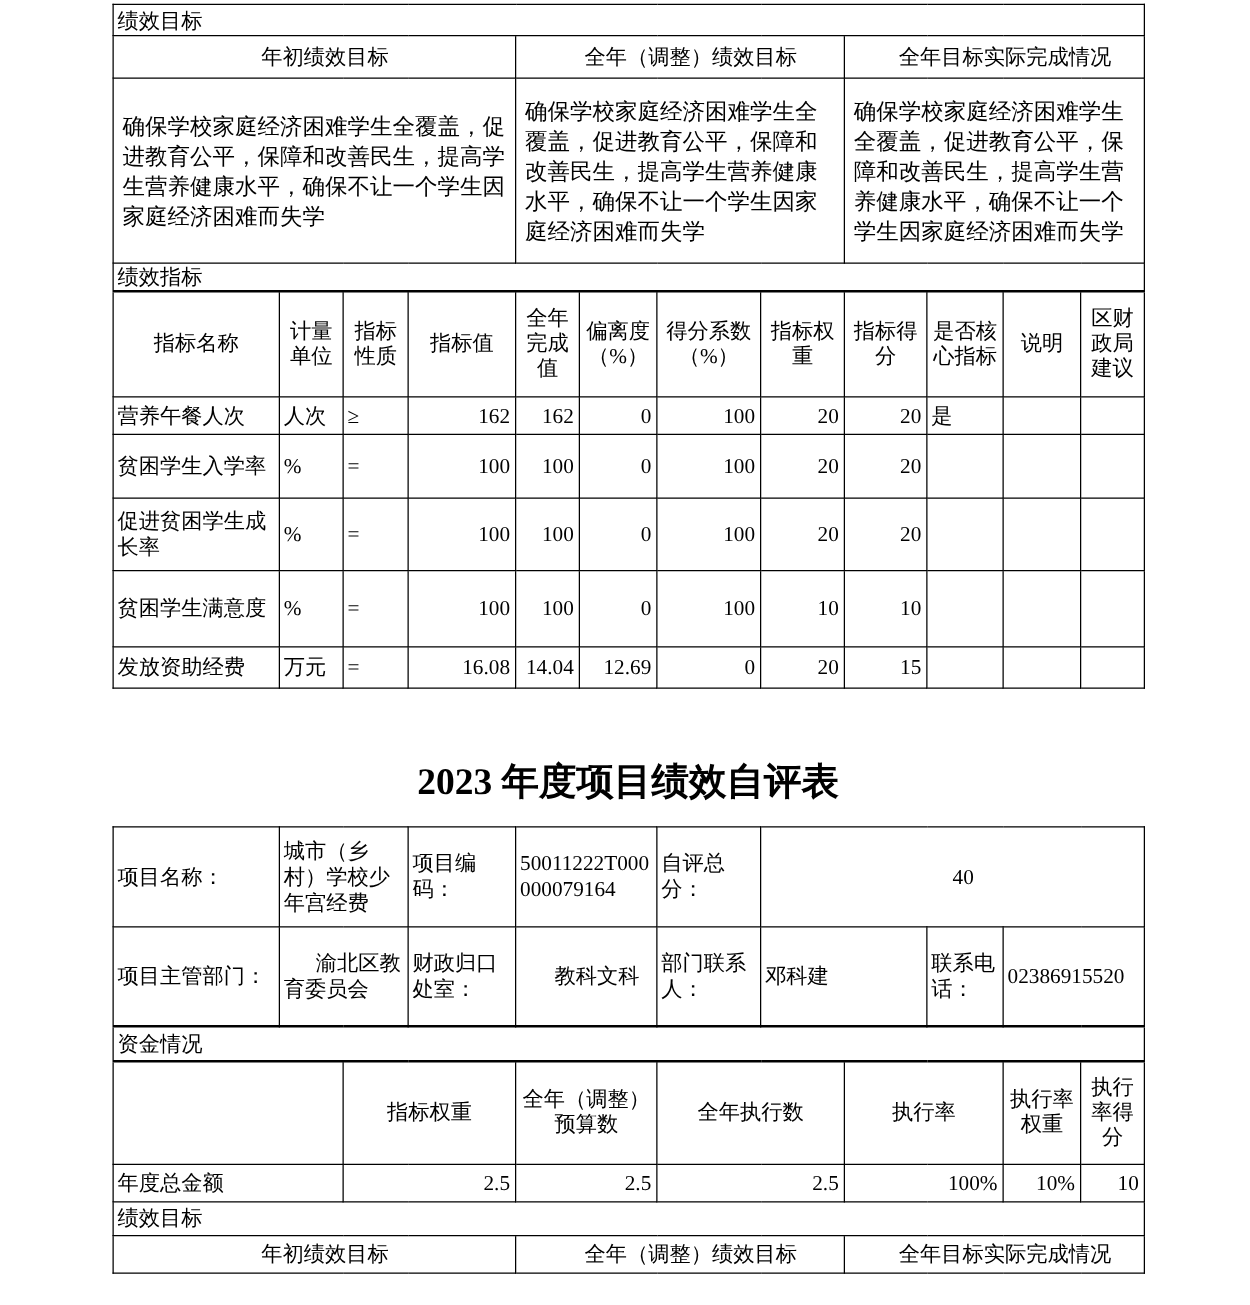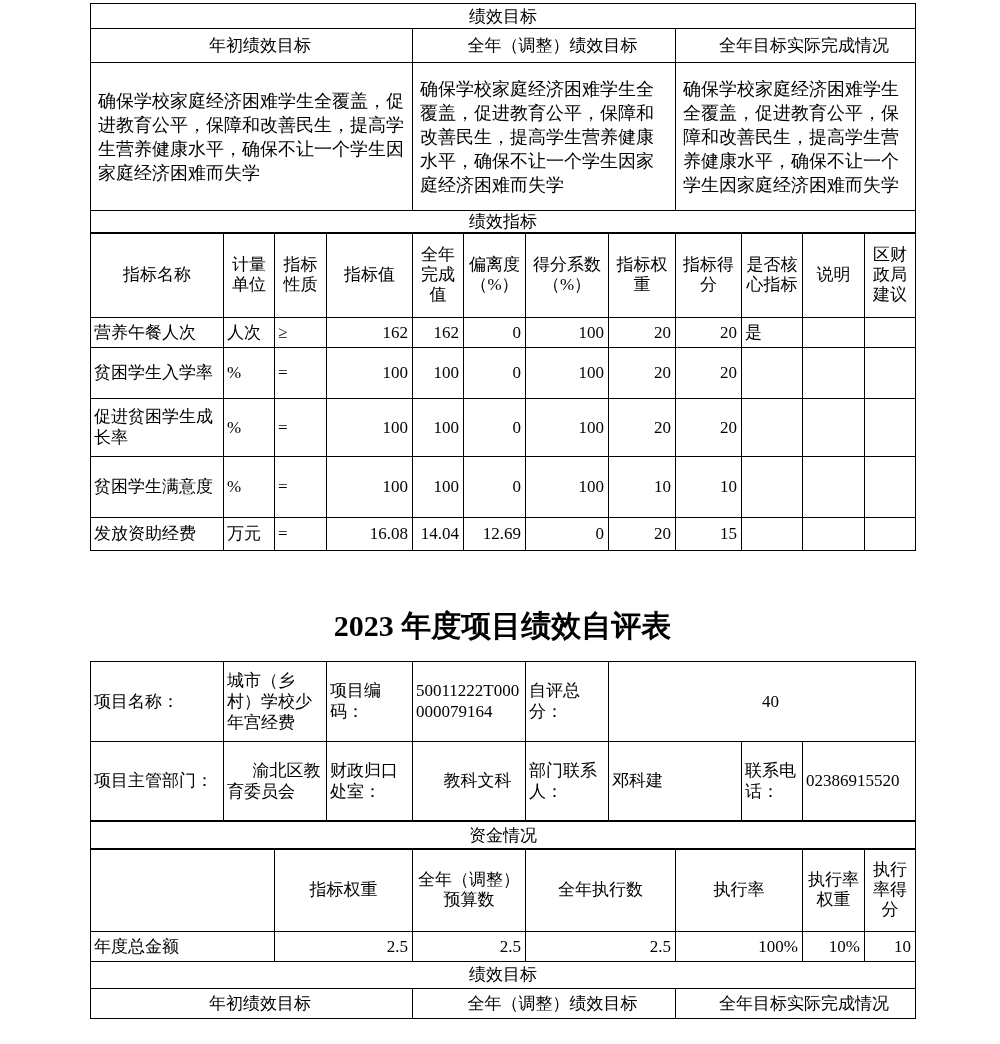--- a/index.html
+++ b/index.html
@@ -4,21 +4,21 @@
 <style>
   html,body{margin:0;padding:0;background:#fff;color:#000;}
   body{width:1000px;font-family:"Liberation Serif","DejaVu Serif",serif;}
   .doc{padding:3px 85px 3px 90px;}
   table{border-collapse:collapse;table-layout:fixed;width:825px;}
   td{border:1px solid #000;font-size:17px;padding:0 3px;vertical-align:middle;
      word-break:break-all;overflow:hidden;line-height:21px;}
   td.c{text-align:center;padding-left:20px;}
   td.r{text-align:right;padding-right:4px;margin-left:16px;}
   td.hd{text-align:center;padding:0 1px;line-height:20px;}
-  tr.sec td{text-align:center;font-size:17px;}
+  tr.sec td{font-size:17px;}
   .thickb{border-bottom:2px solid #000 !important;}
   .thickt{border-top:2px solid #000 !important;}
   td.goal{font-size:18px;line-height:24px;padding:3px 7px;text-align:left;vertical-align:middle;}
   td.indent{text-indent:1.5em;}
   .doc-title{width:825px;text-align:center;font-weight:bold;font-size:30px;
              line-height:42px;margin:54px 0 14px 0;font-family:"Liberation Serif","DejaVu Serif",serif;}
 </style>
 </head>
 <body>
 

